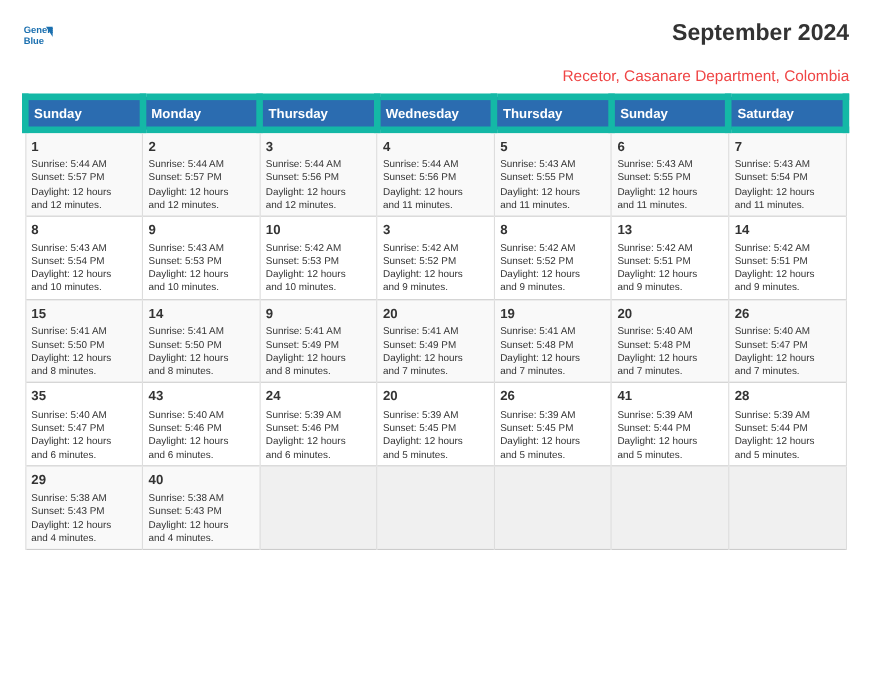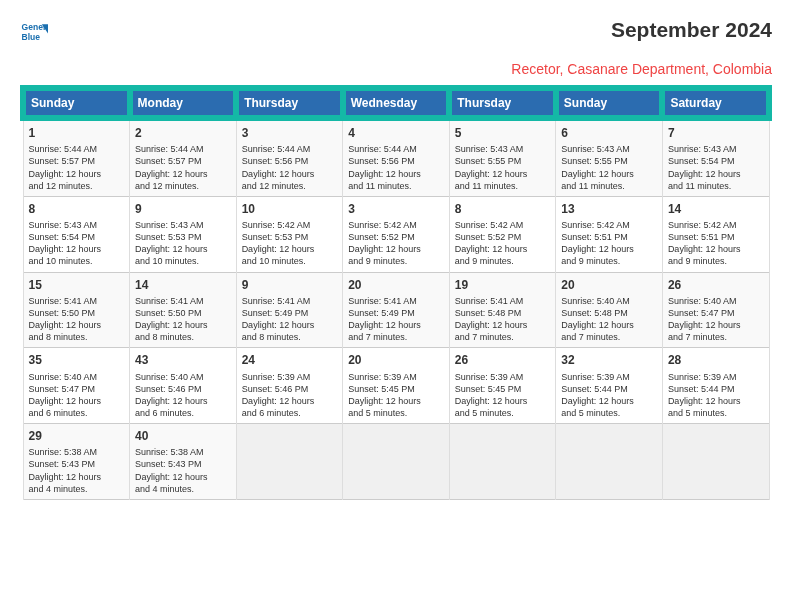--- a/index.html
+++ b/index.html
@@ -304,21 +304,21 @@
             <div>and 5 minutes.</div>
           </td>
           <td>
             <span class="day-num">26</span>
             <div>Sunrise: 5:39 AM</div>
             <div>Sunset: 5:45 PM</div>
             <div>Daylight: 12 hours</div>
             <div>and 5 minutes.</div>
           </td>
           <td>
-            <span class="day-num">32</span>
+            <span class="day-num">41</span>
             <div>Sunrise: 5:39 AM</div>
             <div>Sunset: 5:44 PM</div>
             <div>Daylight: 12 hours</div>
             <div>and 5 minutes.</div>
           </td>
           <td>
             <span class="day-num">28</span>
             <div>Sunrise: 5:39 AM</div>
             <div>Sunset: 5:44 PM</div>
             <div>Daylight: 12 hours</div>

